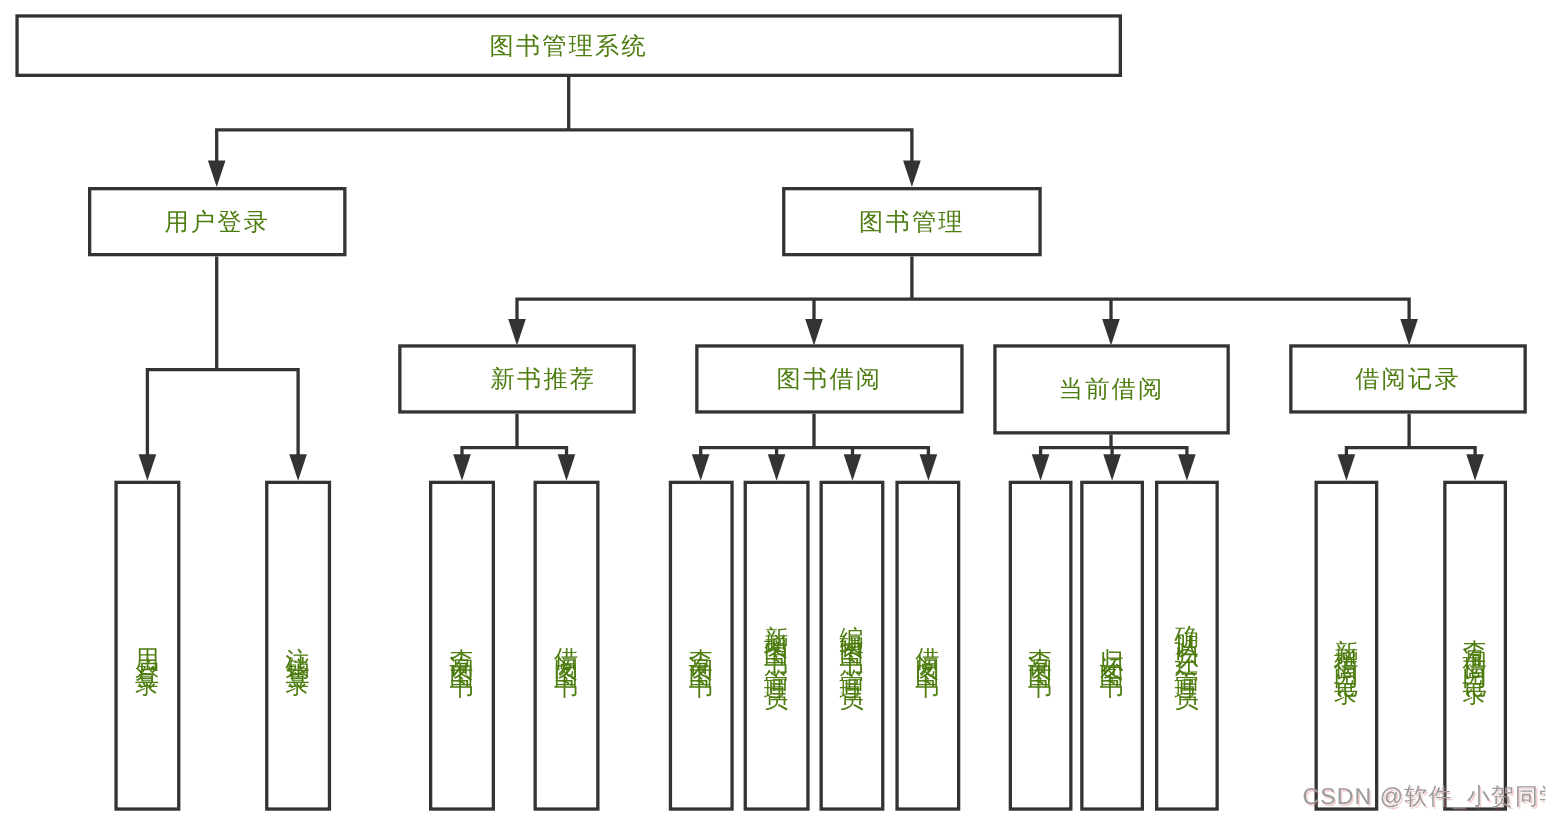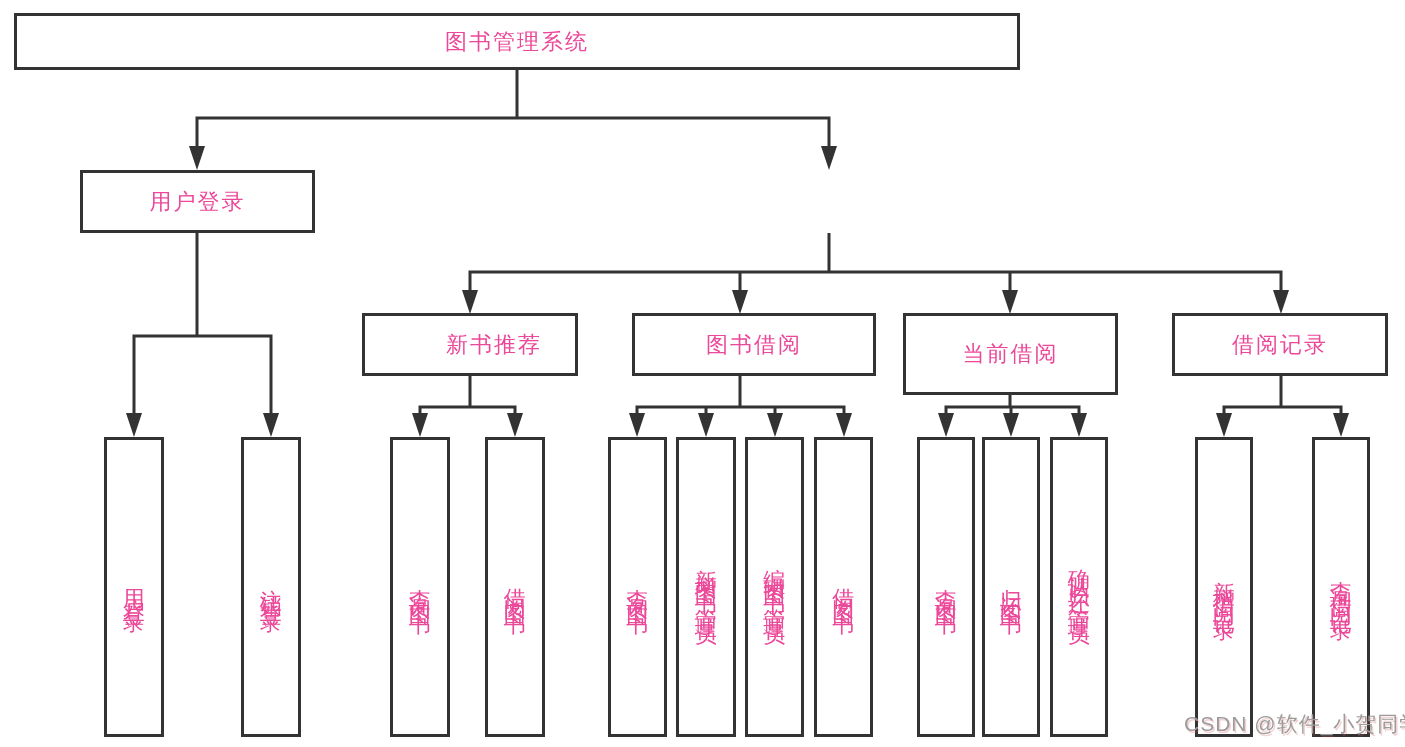--- a/index.html
+++ b/index.html
@@ -31,21 +31,21 @@
     stroke: none;
   }
   .node {
     position: absolute;
     box-sizing: border-box;
     border: 3px solid #333333;
     background: #ffffff;
     display: flex;
     align-items: center;
     justify-content: center;
-    color: #ec4899;
+    color: #4d7c0f;
   }
   .hnode {
     font-size: 22px;
     letter-spacing: 2px;
     white-space: nowrap;
   }
   .vnode {
     font-size: 22px;
   }
   .vnode .lbl {
@@ -128,20 +128,23 @@
     <polygon points="1333,413 1349,413 1341,437"></polygon>
   </svg>
 
   <div class="node hnode" style="left:14px; top:13px; width:1006px; height:57px;">
     <span class="lbl">图书管理系统</span>
   </div>
 
   <div class="node hnode" style="left:80px; top:170px; width:235px; height:63px;">
     <span class="lbl">用户登录</span>
   </div>
+  <div class="node hnode" style="left:711px; top:170px; width:236px; height:63px;">
+    <span class="lbl">图书管理</span>
+  </div>
 
   <div class="node hnode" style="left:362px; top:313px; width:216px; height:63px;padding-left:48px;">
     <span class="lbl">新书推荐</span>
   </div>
   <div class="node hnode" style="left:632px; top:313px; width:244px; height:63px;">
     <span class="lbl">图书借阅</span>
   </div>
   <div class="node hnode" style="left:903px; top:313px; width:215px; height:82px;">
     <span class="lbl">当前借阅</span>
   </div>

